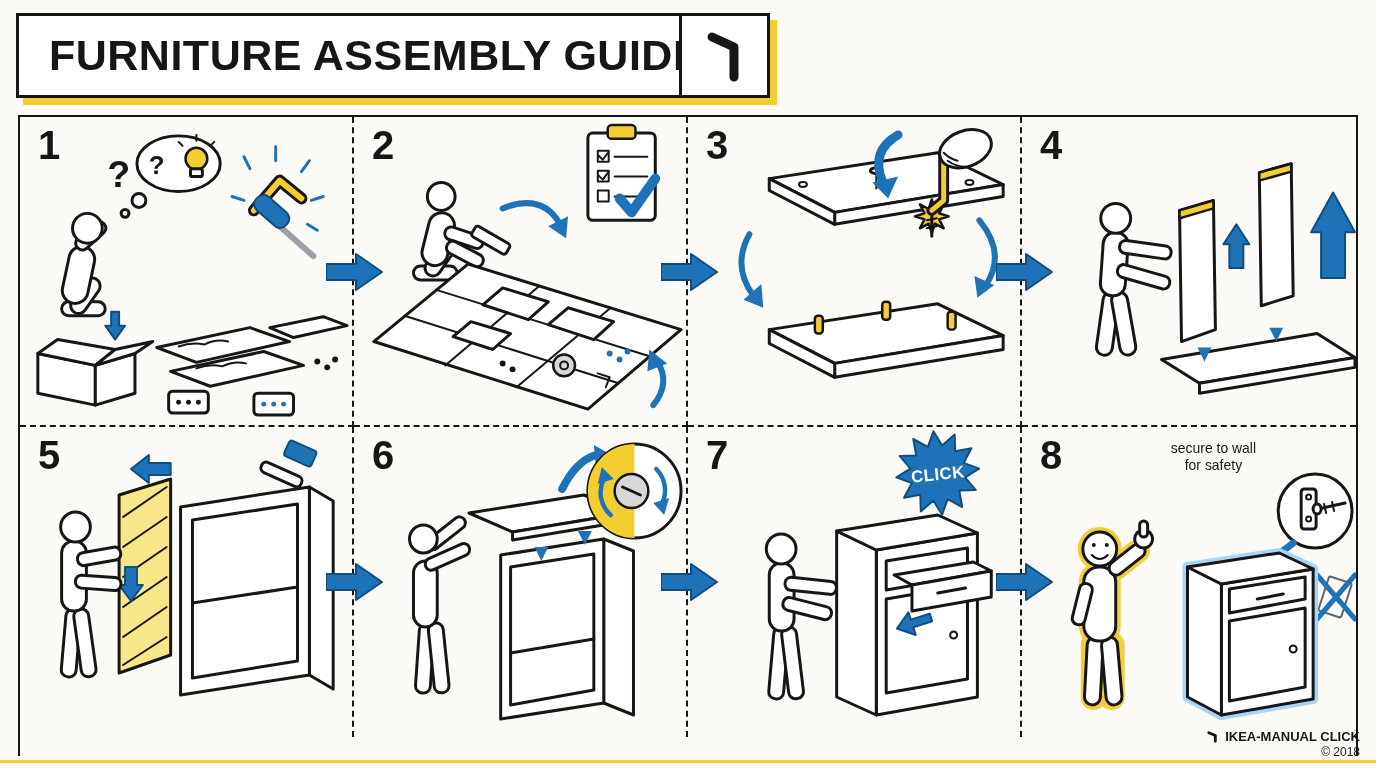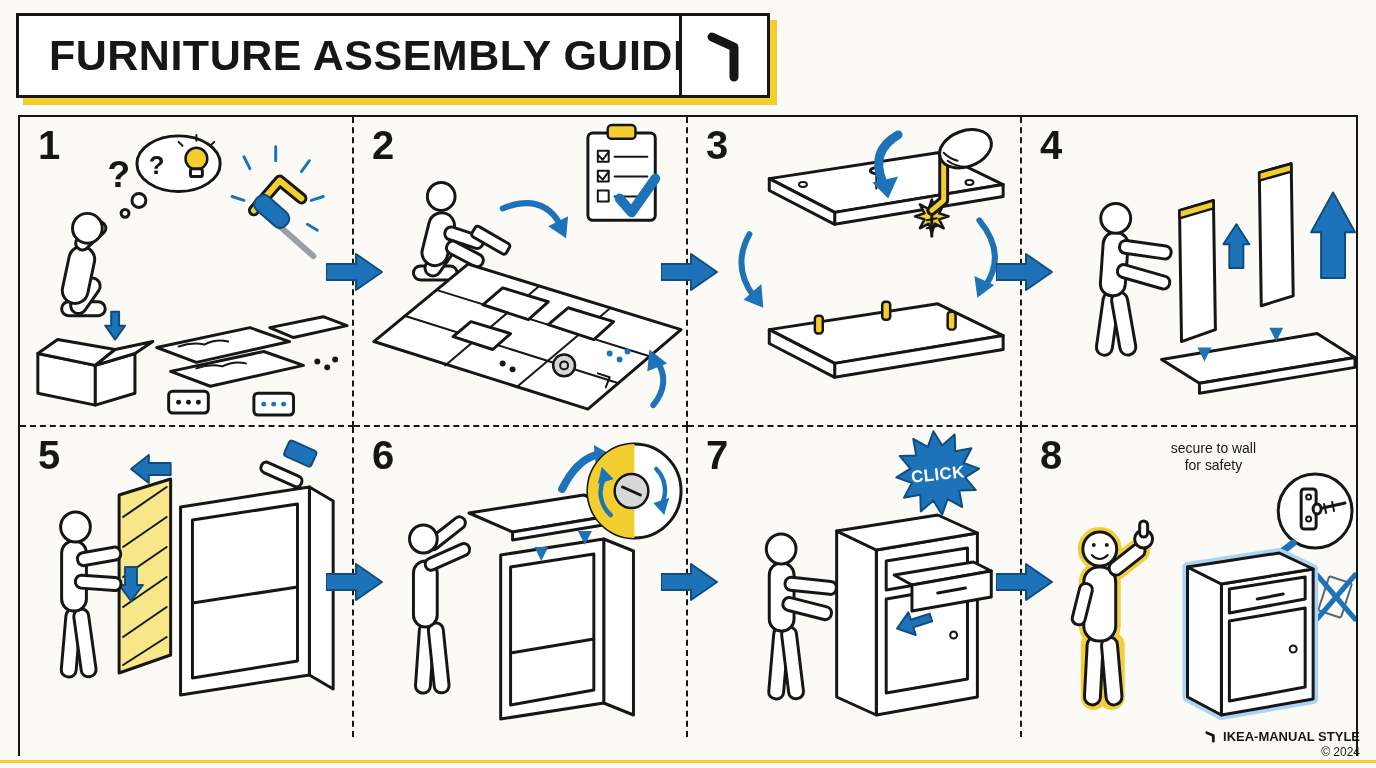--- a/index.html
+++ b/index.html
@@ -454,18 +454,18 @@
           <polygon class="bfill" points="0,13 30,13 30,3 56,21 30,39 30,29 0,29"></polygon>
         </svg></div>
   </div>
 </div>
 
 <div class="footer">
   <div class="brand-row">
     <svg width="15" height="15" viewBox="0 0 16 16">
       <path d="M4,4 L11,7 L11,13" fill="none" stroke="#161616" stroke-width="3" stroke-linecap="round" stroke-linejoin="round"></path>
     </svg>
-    <span>IKEA-MANUAL STYLE</span>
+    <span>IKEA-MANUAL CLICK</span>
   </div>
-  <div class="copy">© 2024</div>
+  <div class="copy">© 2018</div>
 </div>
 
 <div class="bottom-line"></div>
 
 </body></html>

